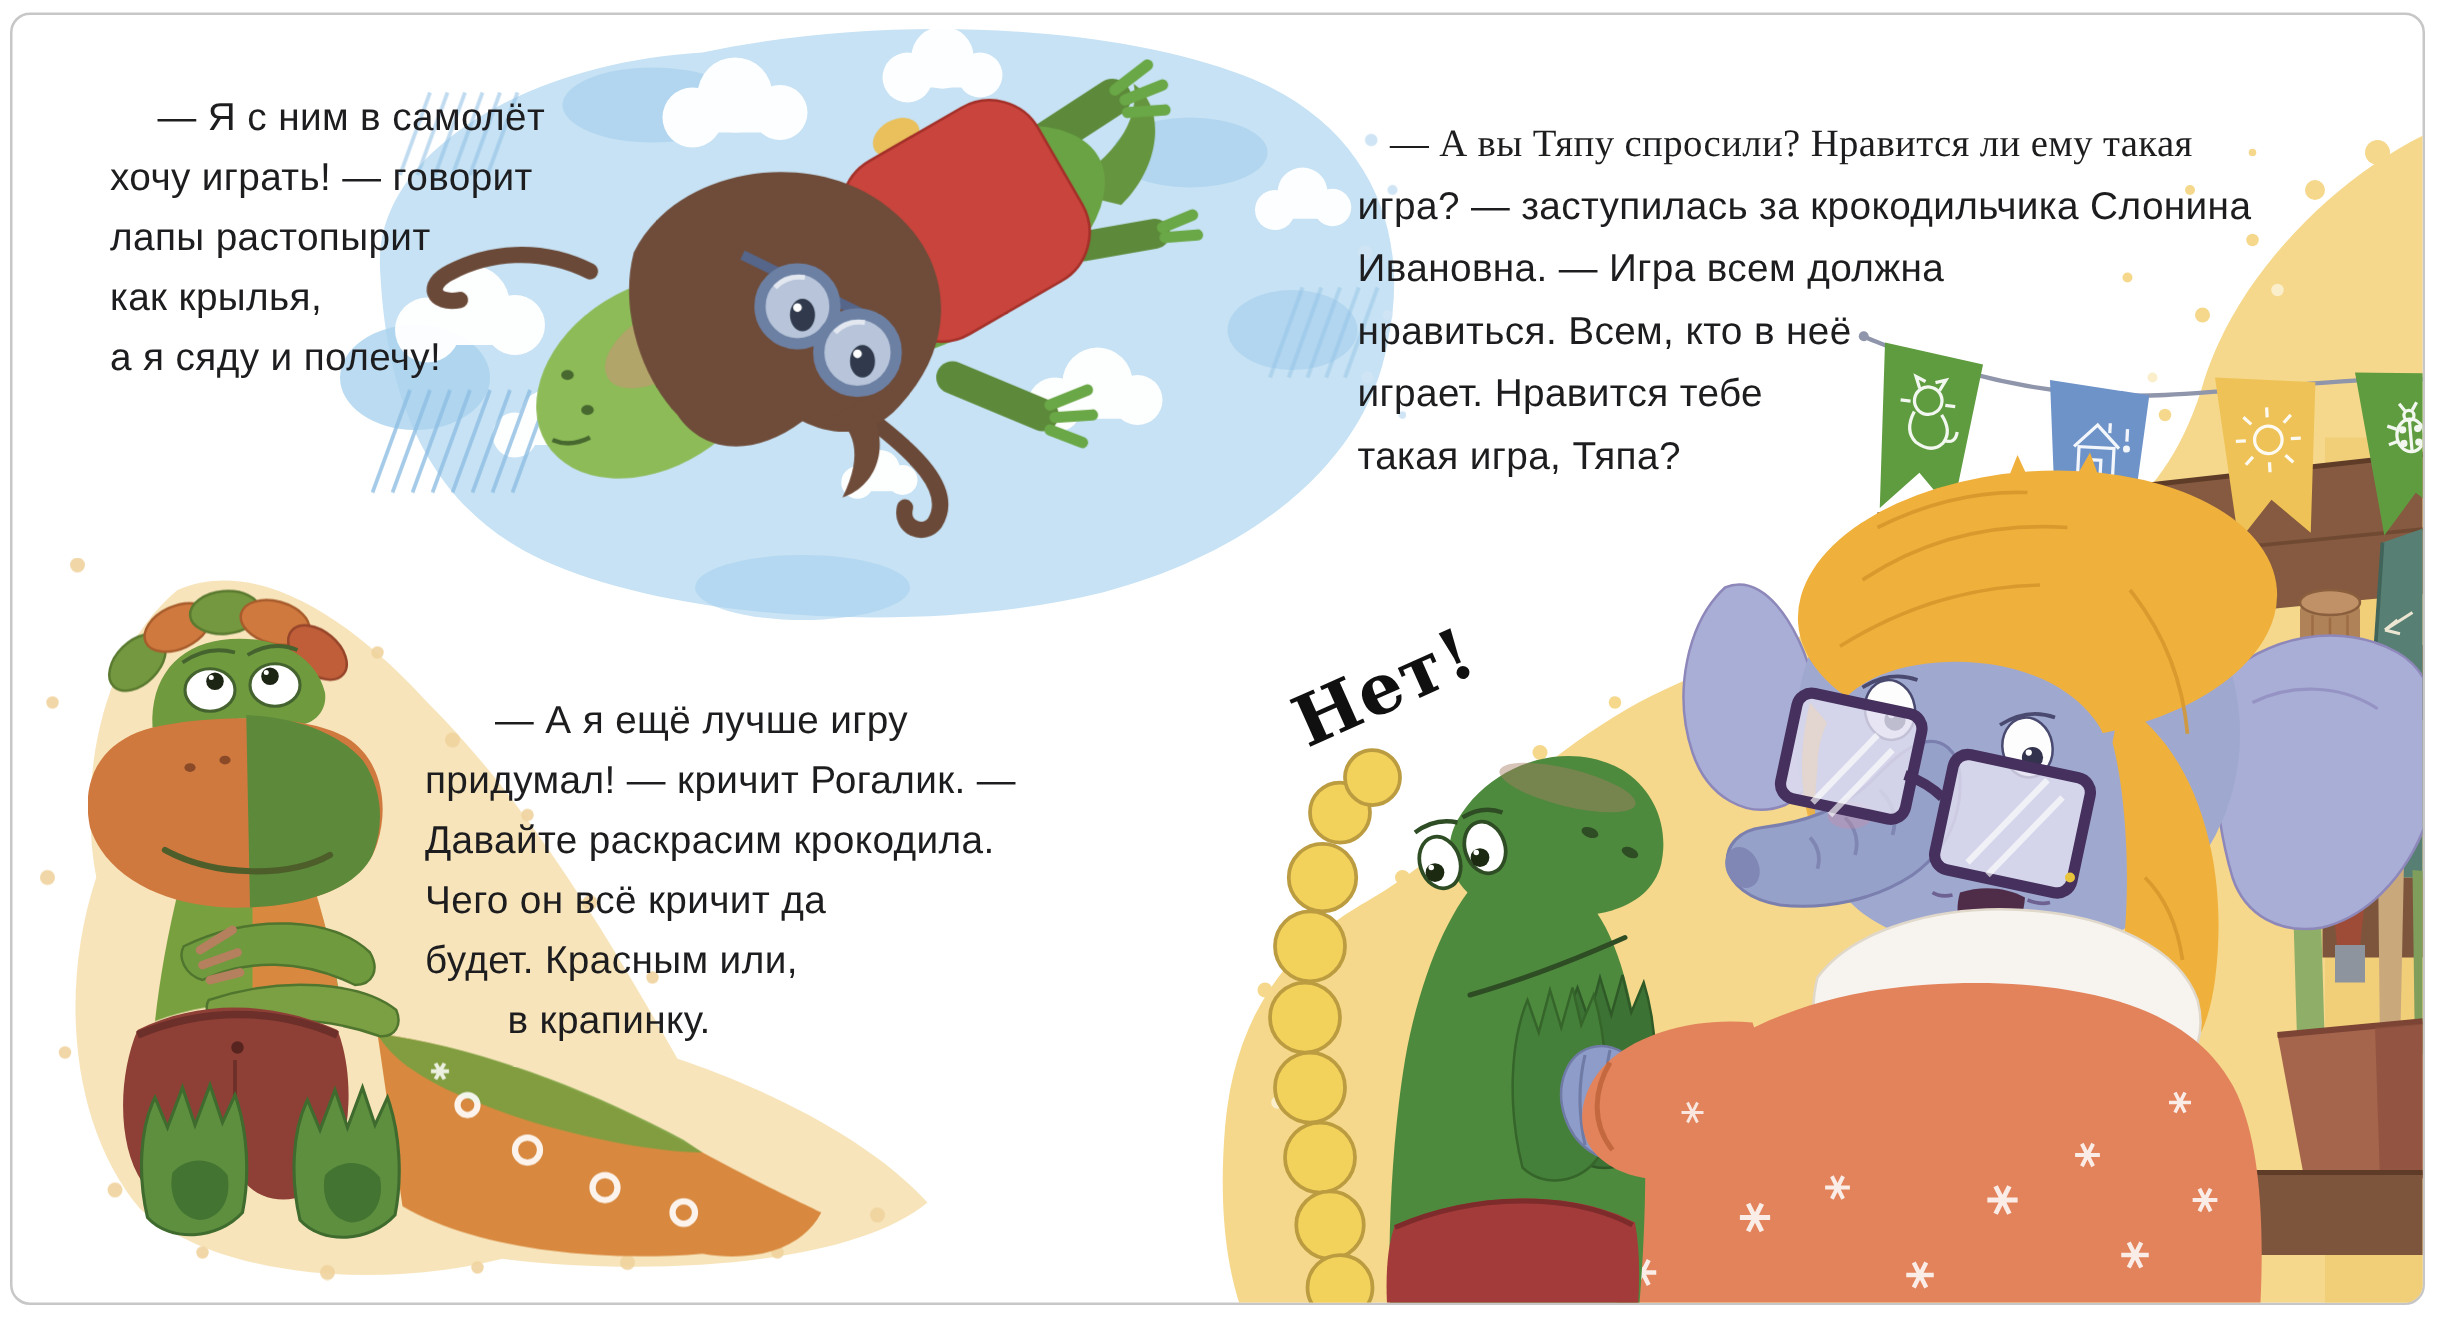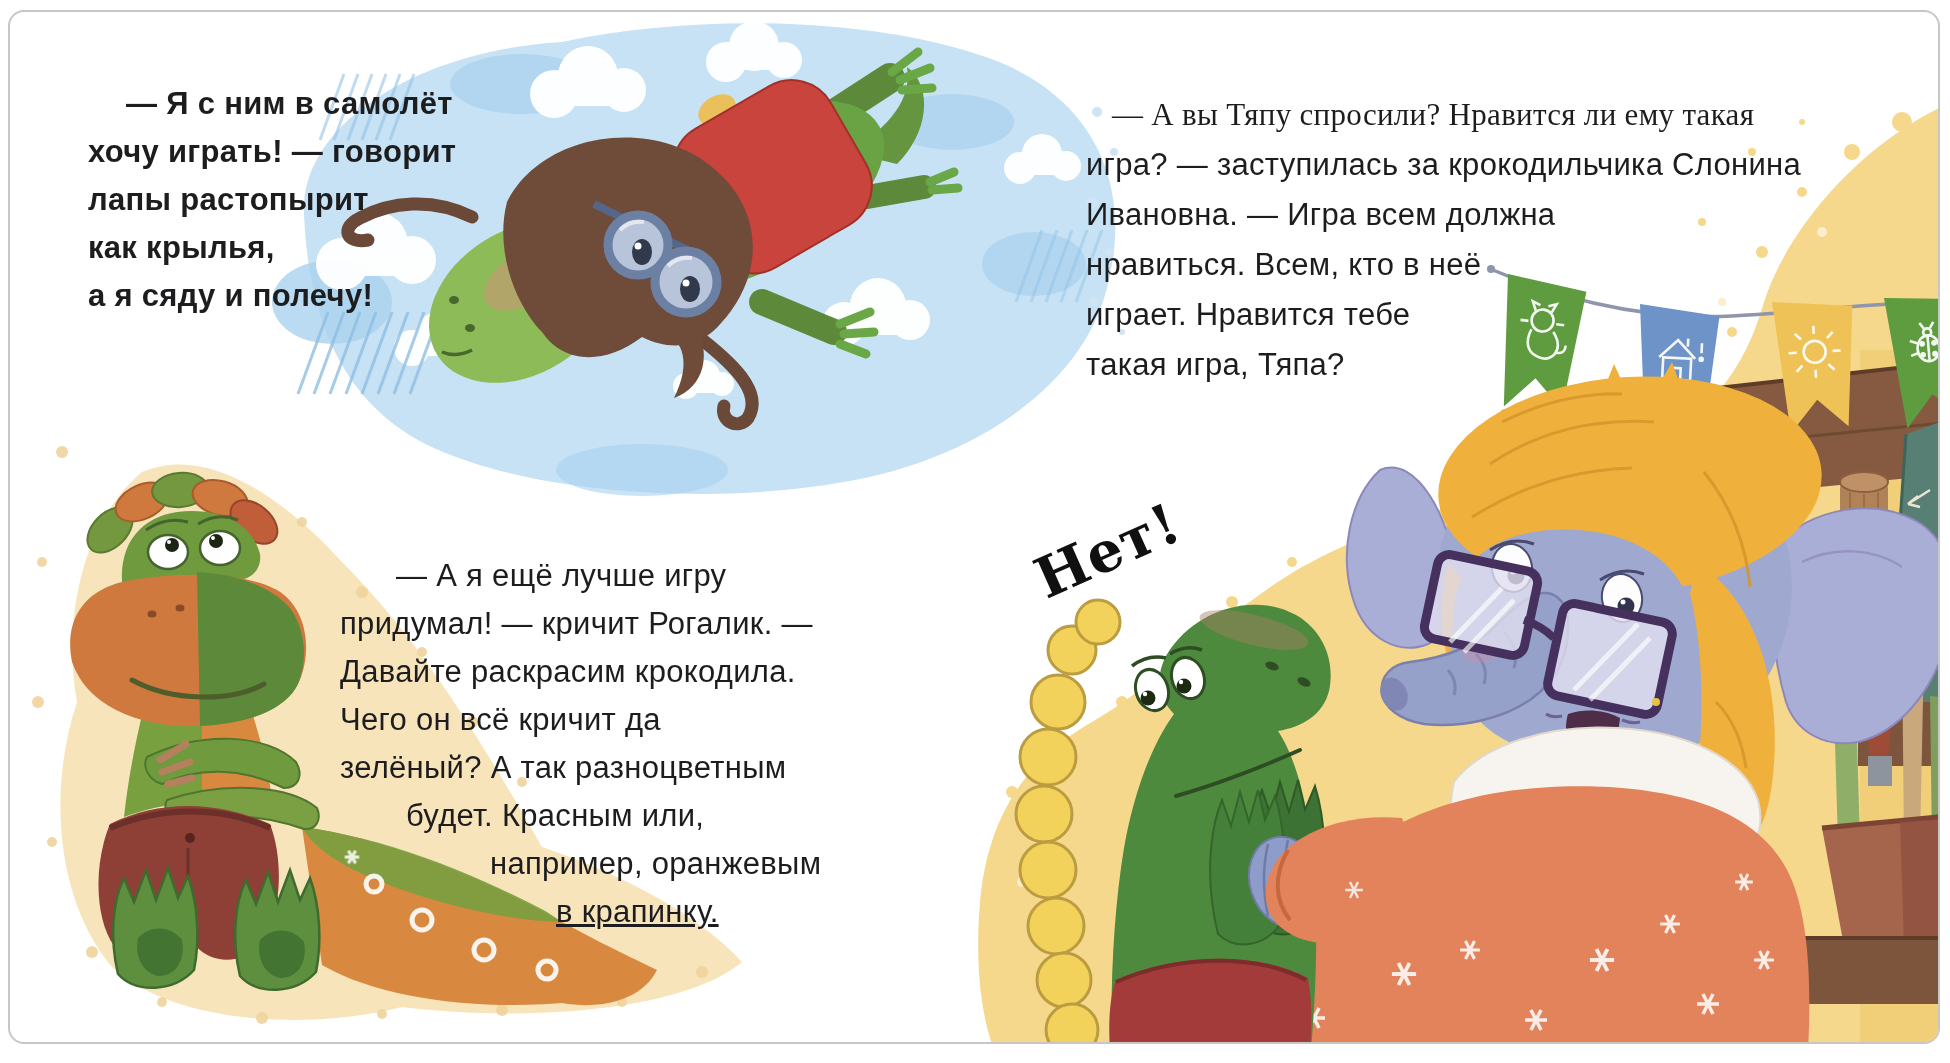--- a/index.html
+++ b/index.html
@@ -1,21 +1,21 @@
 <!DOCTYPE html>
 <html><head>
 <meta charset="utf-8">
 <style>
   html,body{margin:0;padding:0;background:#ffffff;}
   body{width:1950px;height:1063px;position:relative;font-family:"Liberation Sans",sans-serif;overflow:hidden;}
   .page{position:absolute;left:8px;top:10px;width:1928px;height:1030px;border:2px solid #c7c7c7;border-radius:16px;background:#ffffff;overflow:hidden;}
   .art{position:absolute;left:-8px;top:-10px;width:1950px;height:1063px;}
   .tb{position:absolute;color:#1d1d1f;font-size:31px;line-height:48px;letter-spacing:.3px;z-index:3;}
   .ln{white-space:nowrap;}
-  .tb1{left:88px;top:80px;font-weight:bold;}
+  .tb1{left:88px;top:70px;}
   .tb1 .ln:first-child{text-indent:38px;}
   .tb2{left:1086px;top:90px;line-height:50px;}
   .tb2 .ln:first-child{text-indent:26px;font-family:Liberation Serif, serif;}
   .tb3{left:300px;top:552px;}
   .tb3 .ln{margin-left:40px;}
   .tb3 .ln:nth-child(1){margin-left:96px;}
   .tb3 .ln:nth-child(6){margin-left:106px;}
   .tb3 .ln:nth-child(7){margin-left:190px;}
   .tb3 .ln:nth-child(8){margin-left:256px;text-decoration:underline;}
   .net{position:absolute;left:1038px;top:548px;font-family:"DejaVu Serif","Liberation Serif",serif;font-weight:700;font-size:56px;color:#101010;transform:rotate(-24deg);transform-origin:left center;z-index:3;letter-spacing:1px;}
@@ -511,19 +511,17 @@
   <div class="ln">нравиться. Всем, кто в неё</div>
   <div class="ln">играет. Нравится тебе</div>
   <div class="ln">такая игра, Тяпа?</div>
 </div>
 
 <div class="tb tb3">
   <div class="ln">—  А я ещё лучше игру</div>
   <div class="ln">придумал! — кричит Рогалик. —</div>
   <div class="ln">Давайте раскрасим крокодила.</div>
   <div class="ln">Чего он всё кричит да</div>
-  <div class="ln">зелёный? А так разноцветным</div>
   <div class="ln">будет. Красным или,</div>
-  <div class="ln">например, оранжевым</div>
   <div class="ln">в крапинку.</div>
 </div>
 
 <div class="net">Нет!</div>
 
 </body></html>

